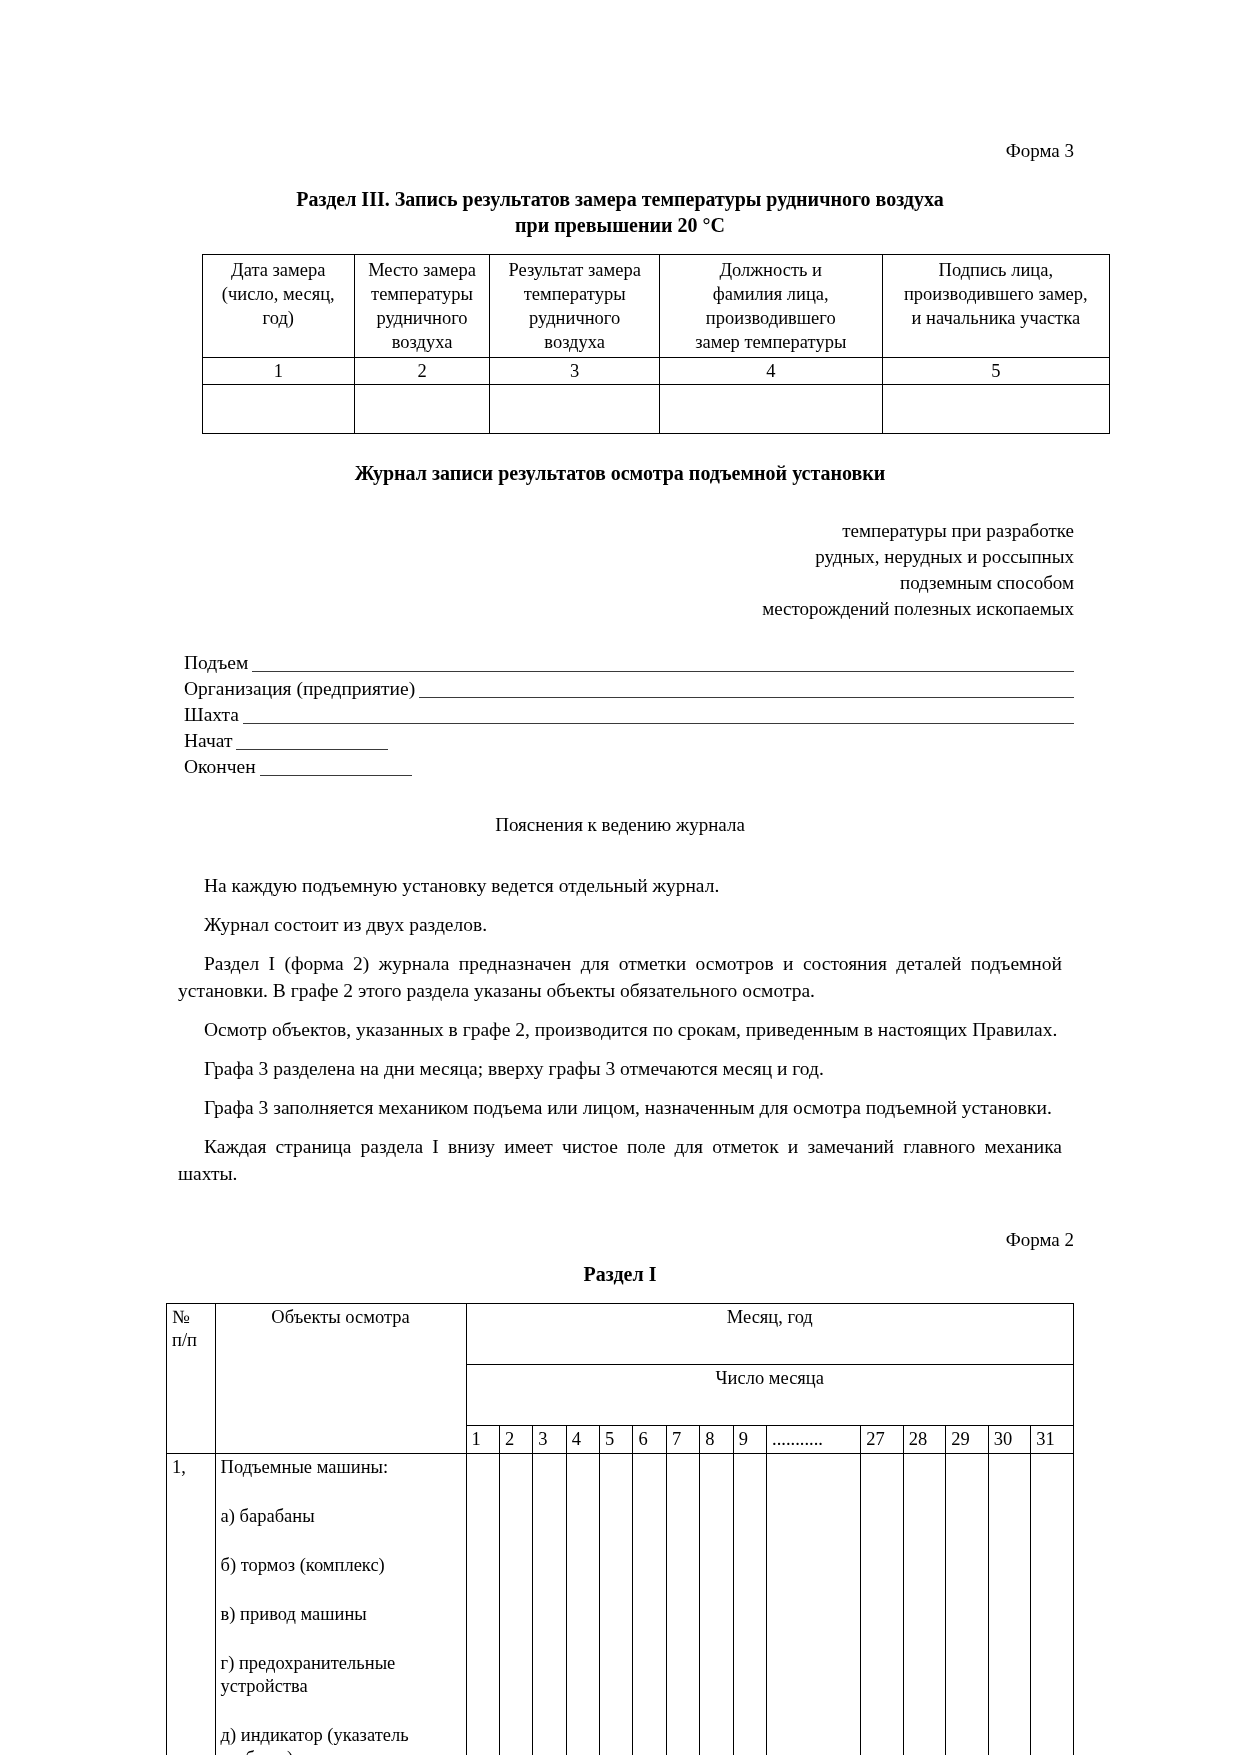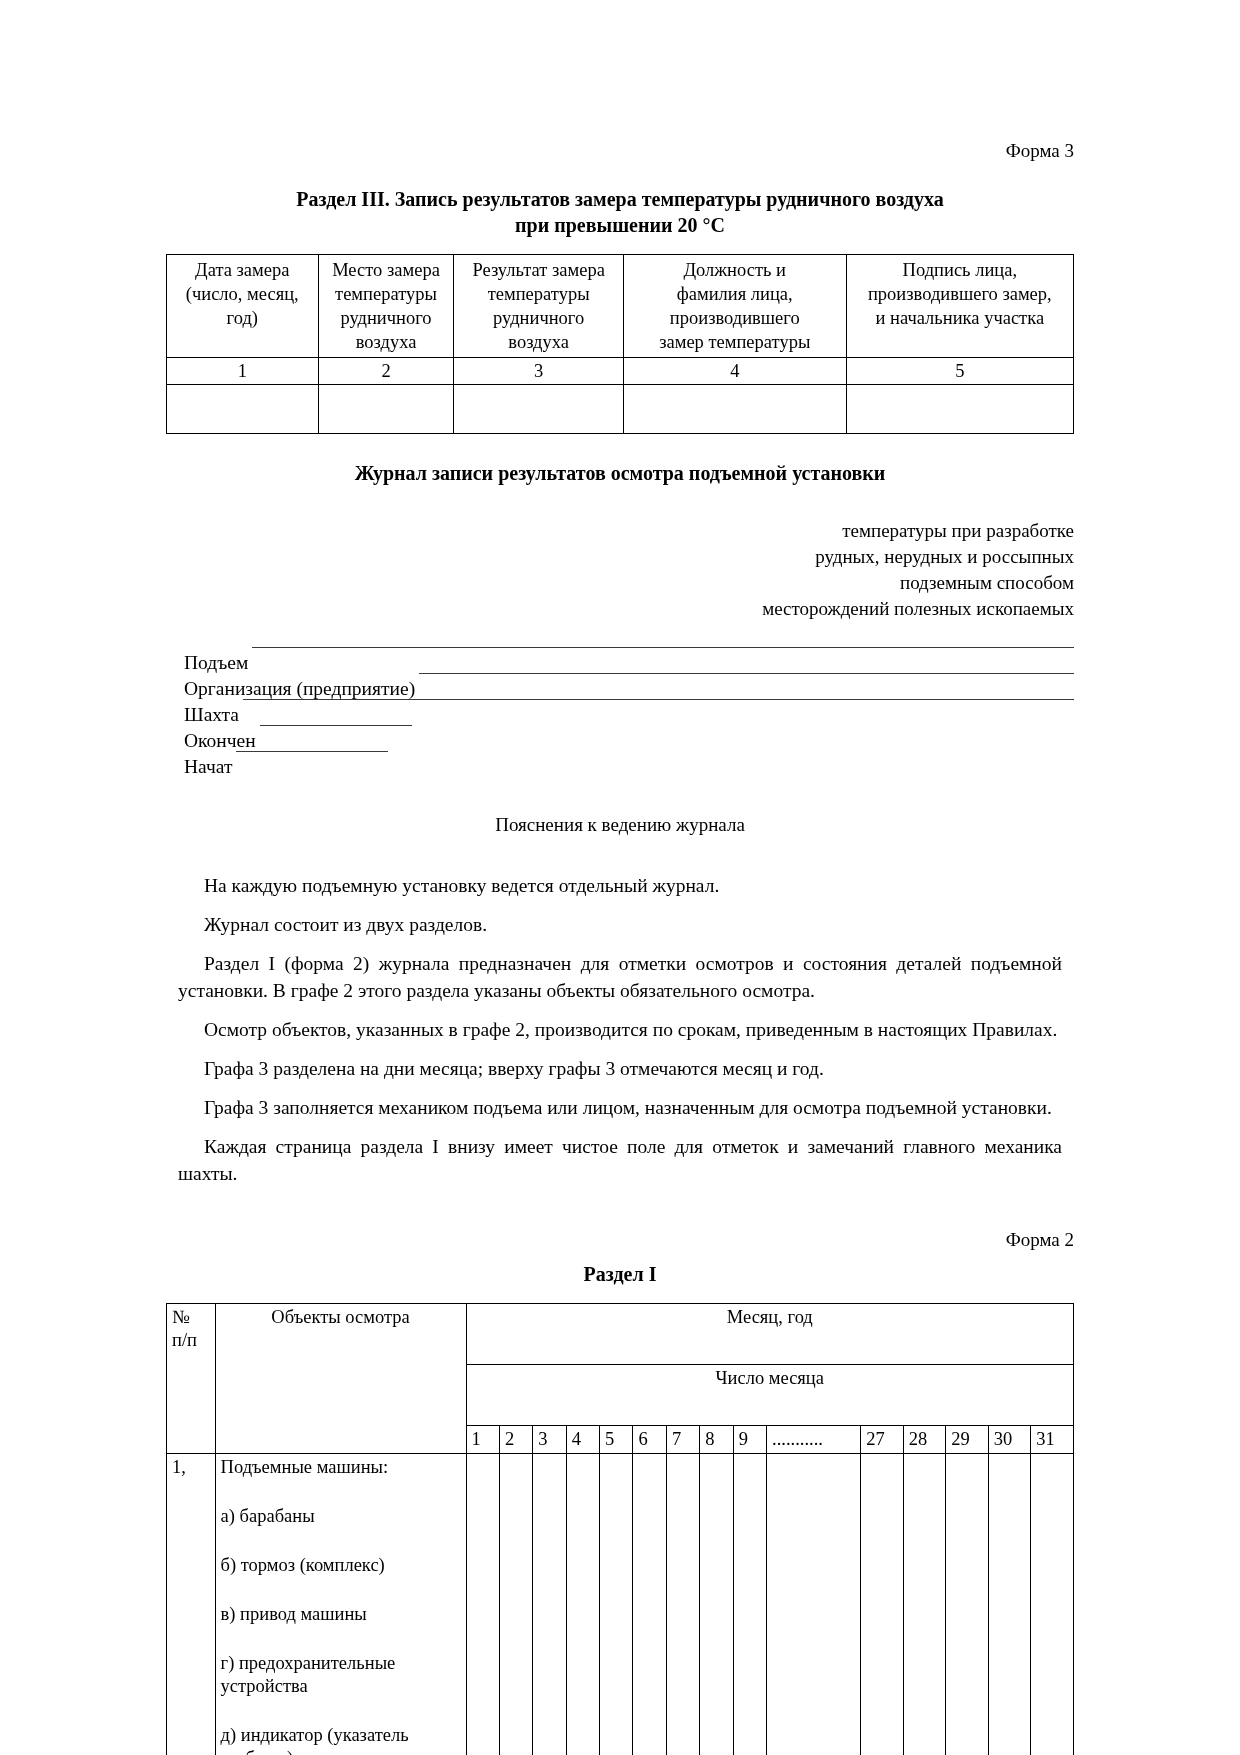--- a/index.html
+++ b/index.html
@@ -54,20 +54,21 @@
     text-justify: inter-word;
     margin: 12px;
   }
   .para.indent { text-indent: 26px; }
 
   
   table.grid {
     border-collapse: collapse;
     width: 100%;
     table-layout: fixed;
+    margin-left: 36px;
   }
   table.grid td, table.grid th {
     border: 1.4px solid #000;
     font-weight: normal;
     font-size: 18.5px;
     line-height: 24px;
     text-align: center;
     vertical-align: top;
     padding: 3px 4px;
   }
@@ -80,21 +81,21 @@
   }
 
   
   .fill-block {
     font-size: 19.5px;
     line-height: 26px;
     white-space: nowrap;
   }
   .fill-row {
     display: flex;
-    align-items: flex-start;
+    align-items: flex-end;
     width: 100%;
   }
   .fill-row .lbl { flex: 0 0 auto; padding-right: 4px; }
   .fill-row .line-grow {
     flex: 1 1 auto;
     border-bottom: 1.2px solid #3a3a3a;
     position: relative;
     top: -4px;
     height: 1px;
   }
@@ -226,26 +227,26 @@
       </div>
       <div class="fill-row">
         <span class="lbl">Организация (предприятие)</span>
         <span class="line-grow"></span>
       </div>
       <div class="fill-row">
         <span class="lbl">Шахта</span>
         <span class="line-grow"></span>
       </div>
       <div class="fill-row">
-        <span class="lbl">Окончен</span>
+        <span class="lbl">Начат</span>
         <span class="line-fixed"></span>
         <span class="tail"></span>
       </div>
       <div class="fill-row">
-        <span class="lbl">Начат</span>
+        <span class="lbl">Окончен</span>
         <span class="line-fixed"></span>
         <span class="tail"></span>
       </div>
     </div>
 
     <div style="height:32px"></div>
 
     <div class="title-center">Пояснения к ведению журнала</div>
 
     <div style="height:22px"></div>

